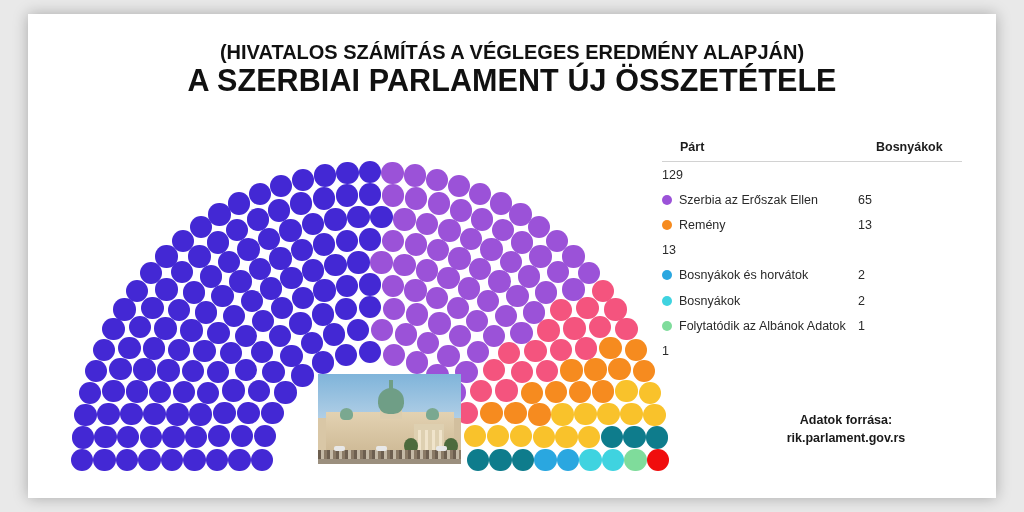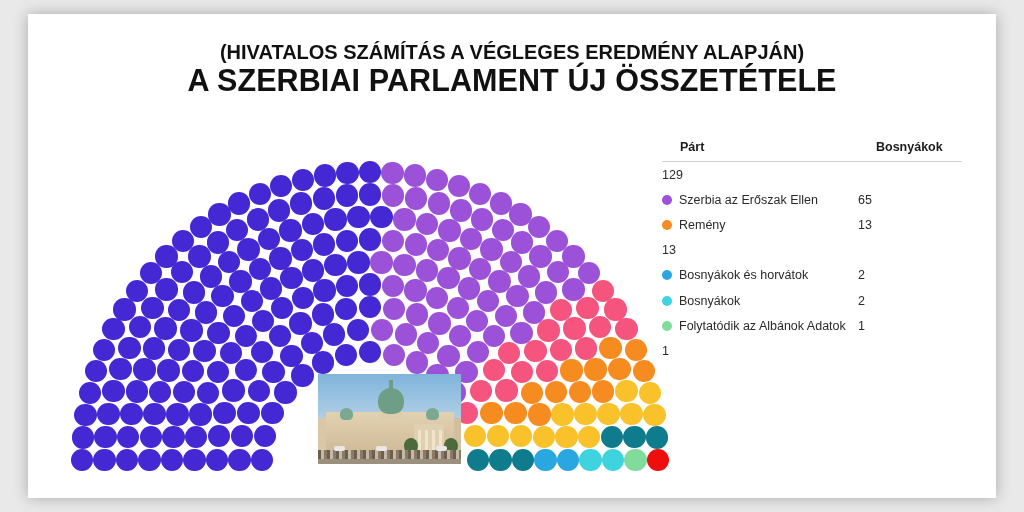--- a/index.html
+++ b/index.html
@@ -399,15 +399,19 @@
               <span>Folytatódik az Albánok Adatok</span>
             </div>
             <div class="c2">1</div>
           </div>
           <div class="lrow">
             <div class="c2">1</div>
           </div>
         </div>
     </div>
 
+    <div id="source">
+      <div>Adatok forrása:</div>
+      <div>rik.parlament.gov.rs</div>
+    </div>
 
   </div>
 </div>
 
 </body></html>

